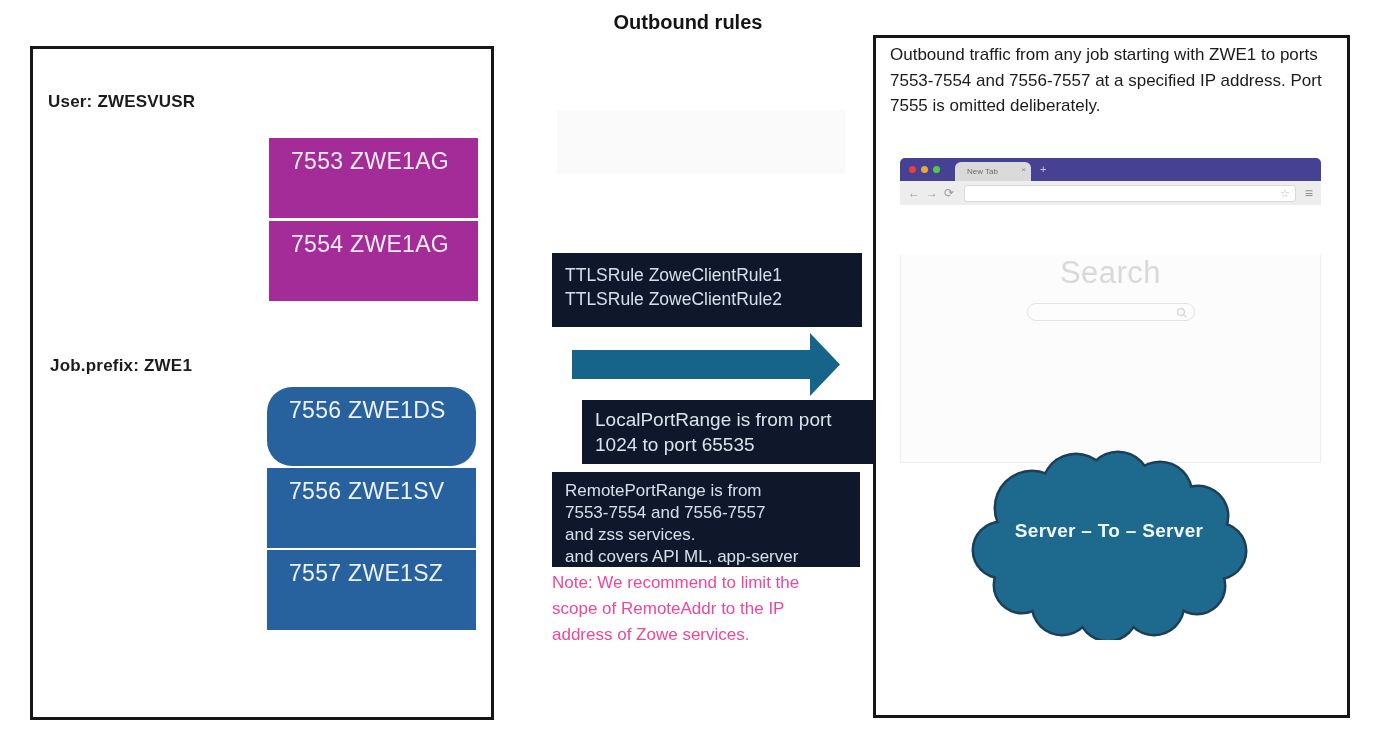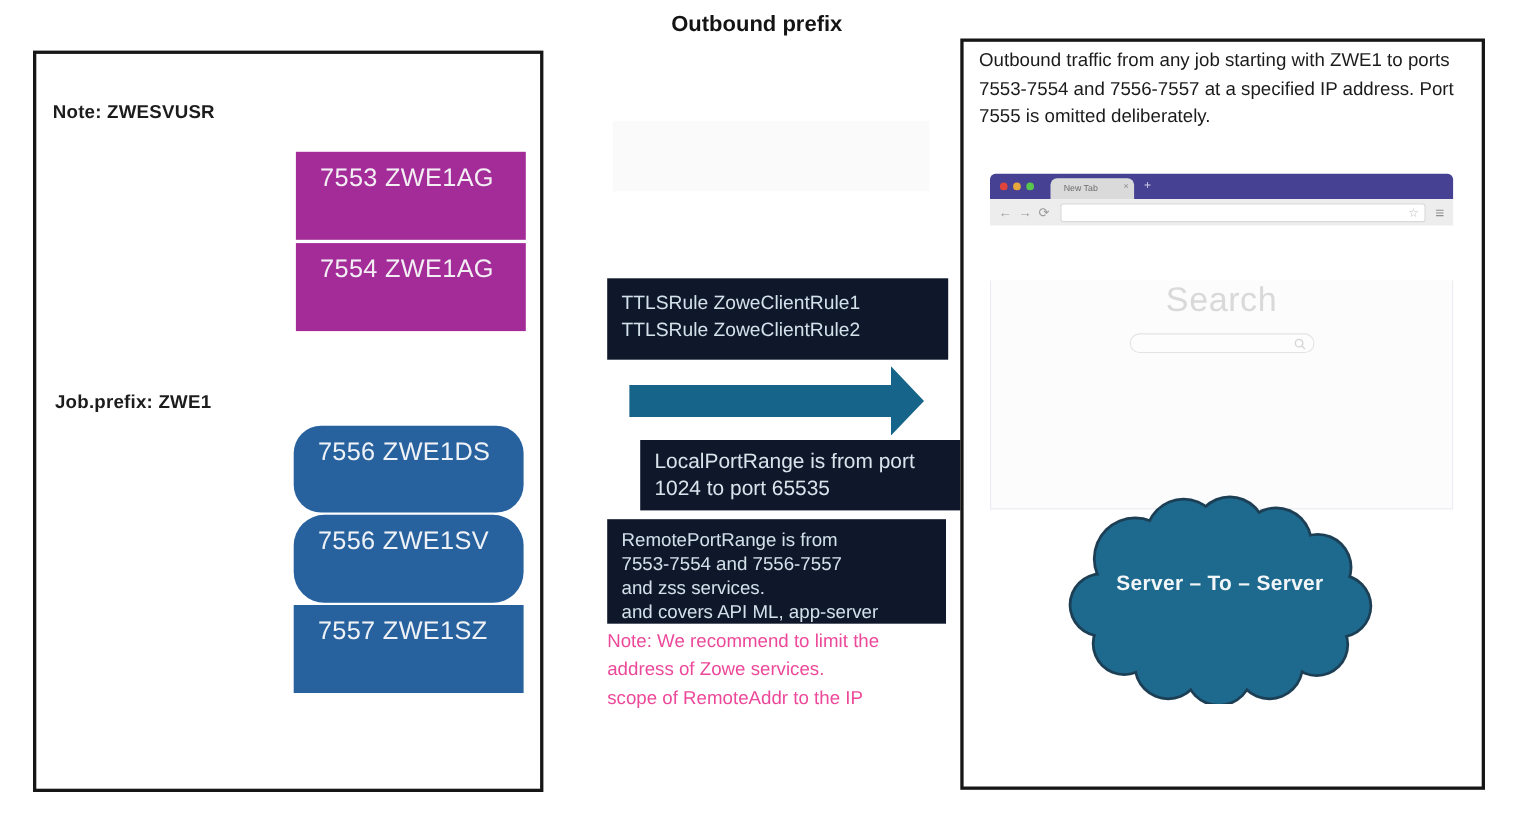--- a/index.html
+++ b/index.html
@@ -13,21 +13,21 @@
   .lbl { position:absolute; font-size:17px; font-weight:bold; color:#1c1c1c; letter-spacing:.2px; }
   .lbl-user { left:48px; top:92px; }
   .lbl-job  { left:50px; top:356px; }
   .port-box { position:absolute; width:209px; color:#f3edf4; font-size:23px;
               padding:10px 22px; letter-spacing:.3px; }
   .agent { background:#a32c98; }
   .job   { background:#27619e; color:#eef2f7; }
   .m1 { left:269px; top:138px; height:80px; }
   .m2 { left:269px; top:221px; height:80px; }
   .b1 { left:267px; top:387px; height:79px;border-radius:25px; }
-  .b2 { left:267px; top:468px; height:80px;border-radius:28px; }
+  .b2 { left:267px; top:468px; height:80px; }
   .b3 { left:267px; top:550px; height:80px; }
 
   
   .diagram-title { position:absolute; left:538px; top:11px; width:300px; text-align:center;
                    font-size:20px; font-weight:bold; color:#141414; }
   .placeholder-box { position:absolute; left:557px; top:110px; width:288px; height:64px;
                      background:#fafafa; }
   .teal-box { position:absolute; background:#0f172a; color:#d3e1ea; }
   .ttls-box   { left:552px; top:253px; width:310px; height:74px; padding:10px 13px;
                 font-size:17.5px; line-height:24px; }
@@ -74,25 +74,25 @@
   
   .cloud-svg { position:absolute; left:968px; top:444px; }
   .cloud-label { position:absolute; left:968px; top:520px; width:282px; text-align:center;
                  font-size:19px; font-weight:bold; color:#f3f6f8; letter-spacing:.3px; }
 </style>
 </head>
 <body>
 
 <div class="stage">
 
-  <div class="diagram-title">Outbound prefix</div>
+  <div class="diagram-title">Outbound rules</div>
 
   <div class="left-panel"></div>
 
-  <div class="lbl lbl-user">Note: ZWESVUSR</div>
+  <div class="lbl lbl-user">User: ZWESVUSR</div>
   <div class="lbl lbl-job">Job.prefix: ZWE1</div>
 
   <div class="port-box agent m1">
     <span>7553 ZWE1AG</span>
   </div>
   <div class="port-box agent m2">
     <span>7554 ZWE1AG</span>
   </div>
   <div class="port-box job b1">
     <span>7556 ZWE1DS</span>
@@ -122,22 +122,22 @@
 
   <div class="teal-box remote-box">
     <div>RemotePortRange is from</div>
     <div>7553-7554 and 7556-7557</div>
     <div>and zss services.</div>
     <div>and covers API ML, app-server</div>
   </div>
 
   <div class="note">
     <div>Note: We recommend to limit the</div>
+    <div>scope of RemoteAddr to the IP</div>
     <div>address of Zowe services.</div>
-    <div>scope of RemoteAddr to the IP</div>
   </div>
 
   <div class="right-panel"></div>
 
   <div class="right-desc">Outbound traffic from any job starting with ZWE1 to ports 7553-7554 and 7556-7557 at a specified IP address. Port 7555 is omitted deliberately.</div>
 
   <div class="browser">
     <div class="browser-titlebar">
       <div class="dots">
         <span class="dot dot-red"></span>

